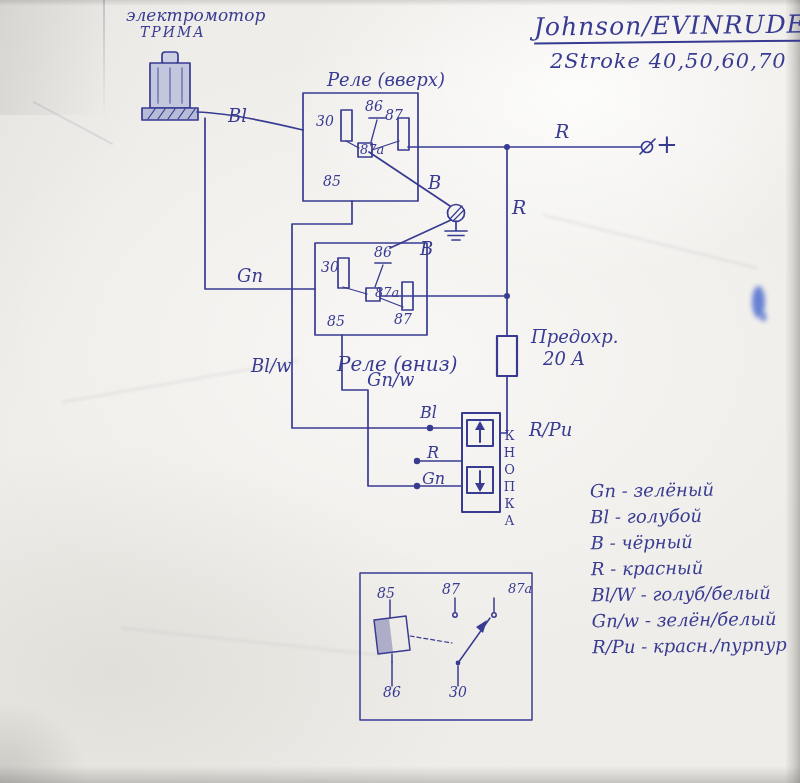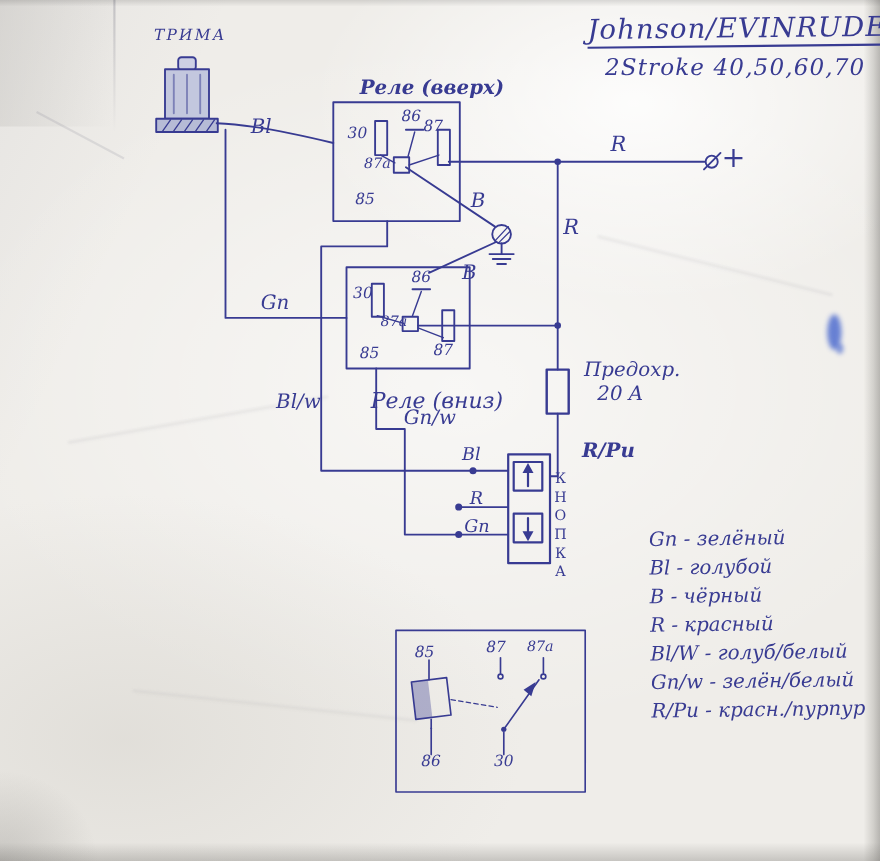--- a/index.html
+++ b/index.html
@@ -18,21 +18,21 @@
   .lbl{position:absolute;white-space:pre;line-height:1.08;}
   .ovl{position:absolute;pointer-events:none;}
   #title1{left:534px;top:12px;font-size:25px;letter-spacing:1px;border-bottom:2px solid #383b92;padding-bottom:2px;transform:rotate(-.6deg);}
   #title2{left:550px;top:50px;font-size:21px;letter-spacing:1px;}
   #motor1{left:126px;top:6px;font-size:17px;}
   #motor2{left:140px;top:25px;font-size:14px;letter-spacing:2px;}
   #knopka{left:502px;top:428px;font-size:13px;font-style:normal;writing-mode:vertical-rl;text-orientation:upright;letter-spacing:2px;}
   #legend{position:absolute;left:591px;top:477px;transform:rotate(-.8deg);}
   #legend .li{display:block;font-size:18px;line-height:26px;white-space:pre;}
   .term{font-size:14px;}
-  .terms{font-size:13px;}
+  .terms{font-size:13px;margin-left:29px;}
   .wl{font-size:18px;}
   svg{position:absolute;left:0;top:0;}
 </style>
 </head>
 <body>
 
 <div id="paper">
 
   <div class="ovl" style="left:0;top:0;width:103px;height:115px;background:linear-gradient(100deg, rgba(200,198,194,.5), rgba(200,198,194,0));"></div>
   <div class="ovl" style="left:103px;top:0;width:2px;height:120px;background:linear-gradient(to bottom, rgba(110,110,125,.32), rgba(110,110,125,0));"></div>
@@ -140,23 +140,24 @@
         <polygon points="487,620 476,627 483,633" fill="#383b92" stroke="none"></polygon>
         <path d="M410,636 L452,643" stroke-dasharray="4 3" stroke-width="1.2"></path>
       </g>
 
     </g>
   </svg>
 
   <div class="lbl" id="title1">Johnson/EVINRUDE</div>
   <div class="lbl" id="title2">2Stroke 40,50,60,70</div>
 
+  <div class="lbl" id="motor1">электромотор</div>
   <div class="lbl" id="motor2">ТРИМА</div>
 
-  <div class="lbl" style="left:327px;top:70px;font-size:18px;font-weight:bold;">Реле (вверх)</div>
+  <div class="lbl" style="left:327px;top:70px;font-size:18px;">Реле (вверх)</div>
   <div class="lbl" style="left:337px;top:326px;font-size:20px;margin-top:28px;">Реле (вниз)</div>
 
   <div class="lbl term" style="left:316px;top:114px;">30</div>
   <div class="lbl term" style="left:365px;top:99px;">86</div>
   <div class="lbl term" style="left:385px;top:108px;">87</div>
   <div class="lbl terms" style="left:331px;top:143px;">87a</div>
   <div class="lbl term" style="left:323px;top:174px;">85</div>
 
   <div class="lbl term" style="left:374px;top:245px;">86</div>
   <div class="lbl term" style="left:321px;top:260px;">30</div>
@@ -168,21 +169,21 @@
   <div class="lbl wl" style="left:237px;top:266px;">Gn</div>
   <div class="lbl wl" style="left:555px;top:121px;font-size:19px;">R</div>
   <div class="lbl wl" style="left:512px;top:197px;font-size:19px;">R</div>
   <div class="lbl wl" style="left:428px;top:173px;">B</div>
   <div class="lbl wl" style="left:420px;top:239px;">B</div>
   <div class="lbl wl" style="left:251px;top:356px;text-align:right;">Bl/w</div>
   <div class="lbl wl" style="left:367px;top:370px;">Gn/w</div>
   <div class="lbl" style="left:420px;top:404px;font-size:16px;">Bl</div>
   <div class="lbl" style="left:427px;top:444px;font-size:16px;">R</div>
   <div class="lbl" style="left:422px;top:470px;font-size:16px;">Gn</div>
-  <div class="lbl wl" style="left:529px;top:400px;font-weight:bold;">R/Pu</div>
+  <div class="lbl wl" style="left:529px;top:420px;">R/Pu</div>
   <div class="lbl" style="left:656px;top:130px;font-size:26px;font-style:normal;">+</div>
 
   <div class="lbl" style="left:531px;top:327px;font-size:18px;">Предохр.</div>
   <div class="lbl" style="left:543px;top:349px;font-size:18px;">20 A</div>
 
   <div class="lbl" id="knopka">КНОПКА</div>
 
   <div class="lbl term" style="left:377px;top:586px;">85</div>
   <div class="lbl term" style="left:442px;top:582px;">87</div>
   <div class="lbl terms" style="left:479px;top:582px;">87a</div>

